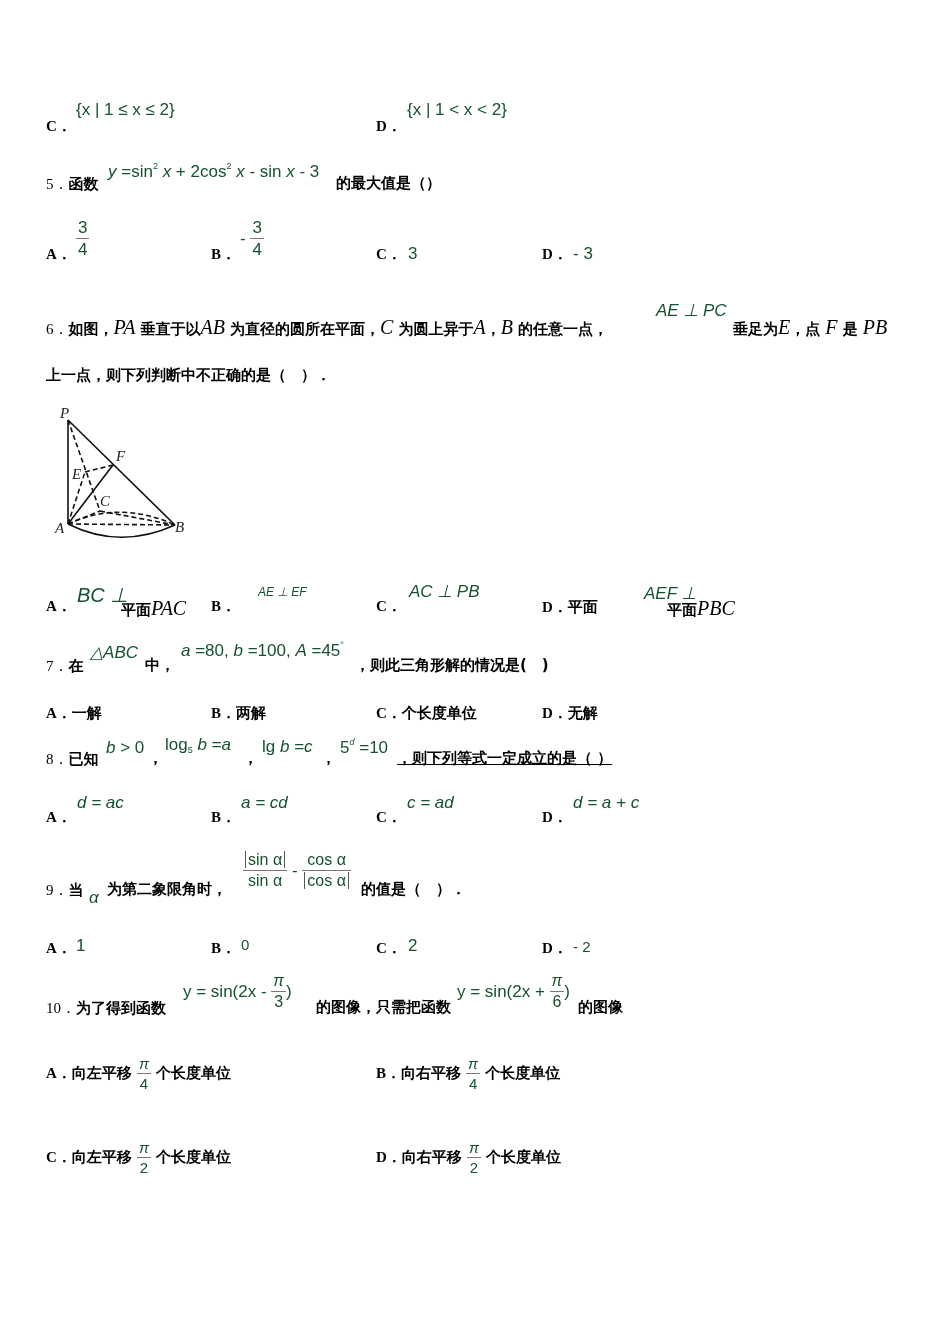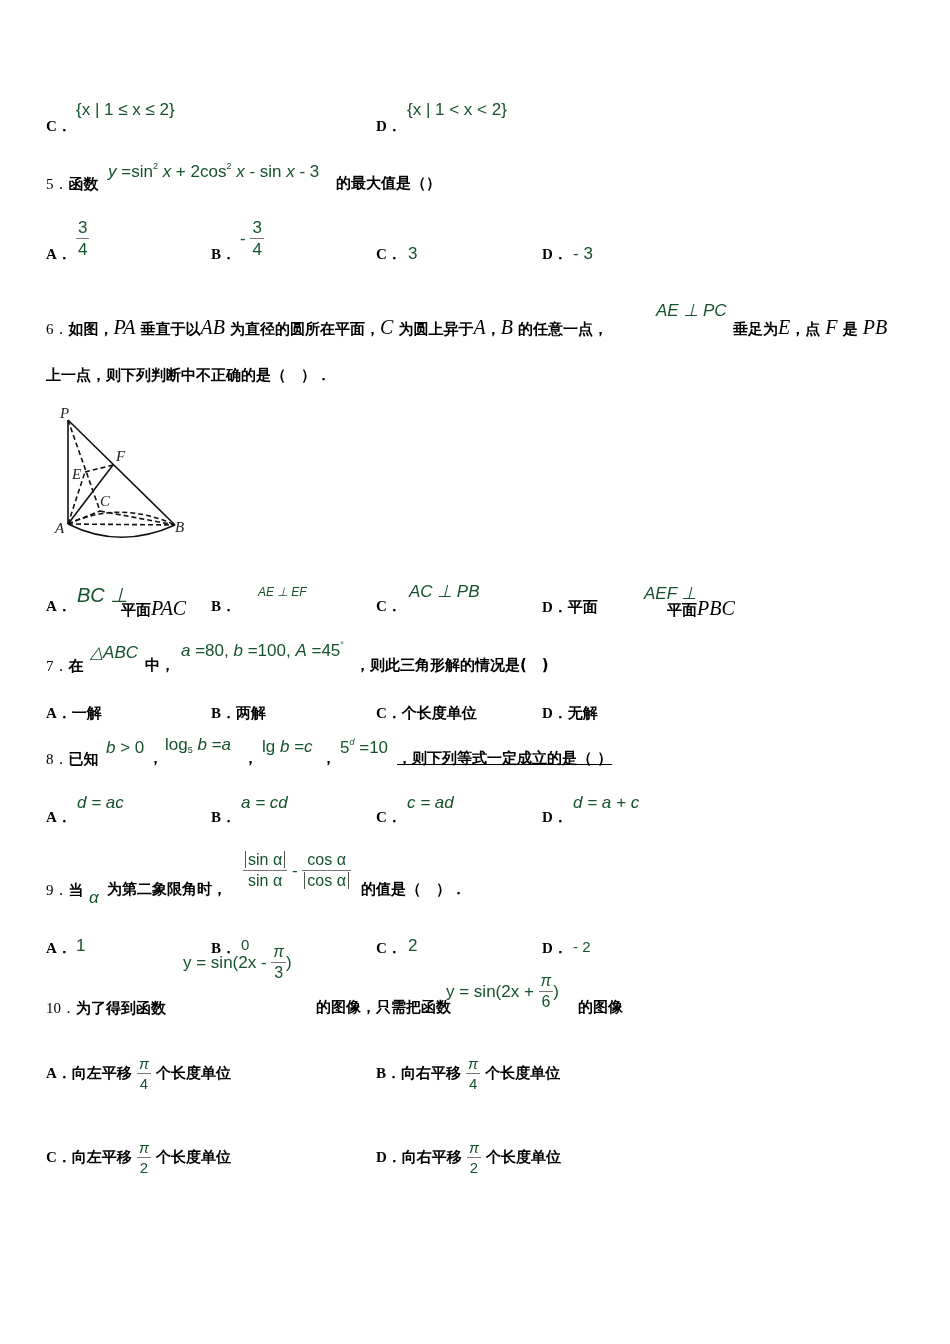--- a/index.html
+++ b/index.html
@@ -174,26 +174,26 @@
 <div class="abs lbl" style="left:211px; top:939px;">B．</div>
 <div class="abs math" style="left:241px; top:936px; font-size:15px;">0</div>
 <div class="abs lbl" style="left:376px; top:939px;">C．</div>
 <div class="abs math" style="left:408px; top:936px;">2</div>
 <div class="abs lbl" style="left:542px; top:939px;">D．</div>
 <div class="abs math" style="left:573px; top:938px; font-size:15px;">- 2</div>
 
 <div class="abs" style="left:46px; top:998px;">
   <span class="num">10．</span><span class="cn">为了得到函数</span>
 </div>
-<div class="abs math" style="left:183px; top:944px;">
+<div class="abs math" style="left:183px; top:973px;">
   <span style="vertical-align:middle;">y = sin(2x -</span>
   <span class="frac" style="font-size:16px;"><span class="top mathi">π</span><span class="bot">3</span></span><span style="vertical-align:middle;">)</span>
 </div>
 <div class="abs cn" style="left:316px; top:998px;">的图像，只需把函数</div>
-<div class="abs math" style="left:446px; top:973px;">
+<div class="abs math" style="left:457px; top:973px;">
   <span style="vertical-align:middle;">y = sin(2x +</span>
   <span class="frac" style="font-size:16px;"><span class="top mathi">π</span><span class="bot">6</span></span><span style="vertical-align:middle;">)</span>
 </div>
 <div class="abs cn" style="left:578px; top:998px;">的图像</div>
 
 <div class="abs" style="left:46px; top:1056px;">
   <span class="lbl" style="vertical-align:middle;">A．</span><span class="cn" style="vertical-align:middle;">向左平移</span>
   <span class="frac math" style="font-size:15px;"><span class="top mathi">π</span><span class="bot">4</span></span>
   <span class="cn" style="vertical-align:middle;">个长度单位</span>
 </div>

